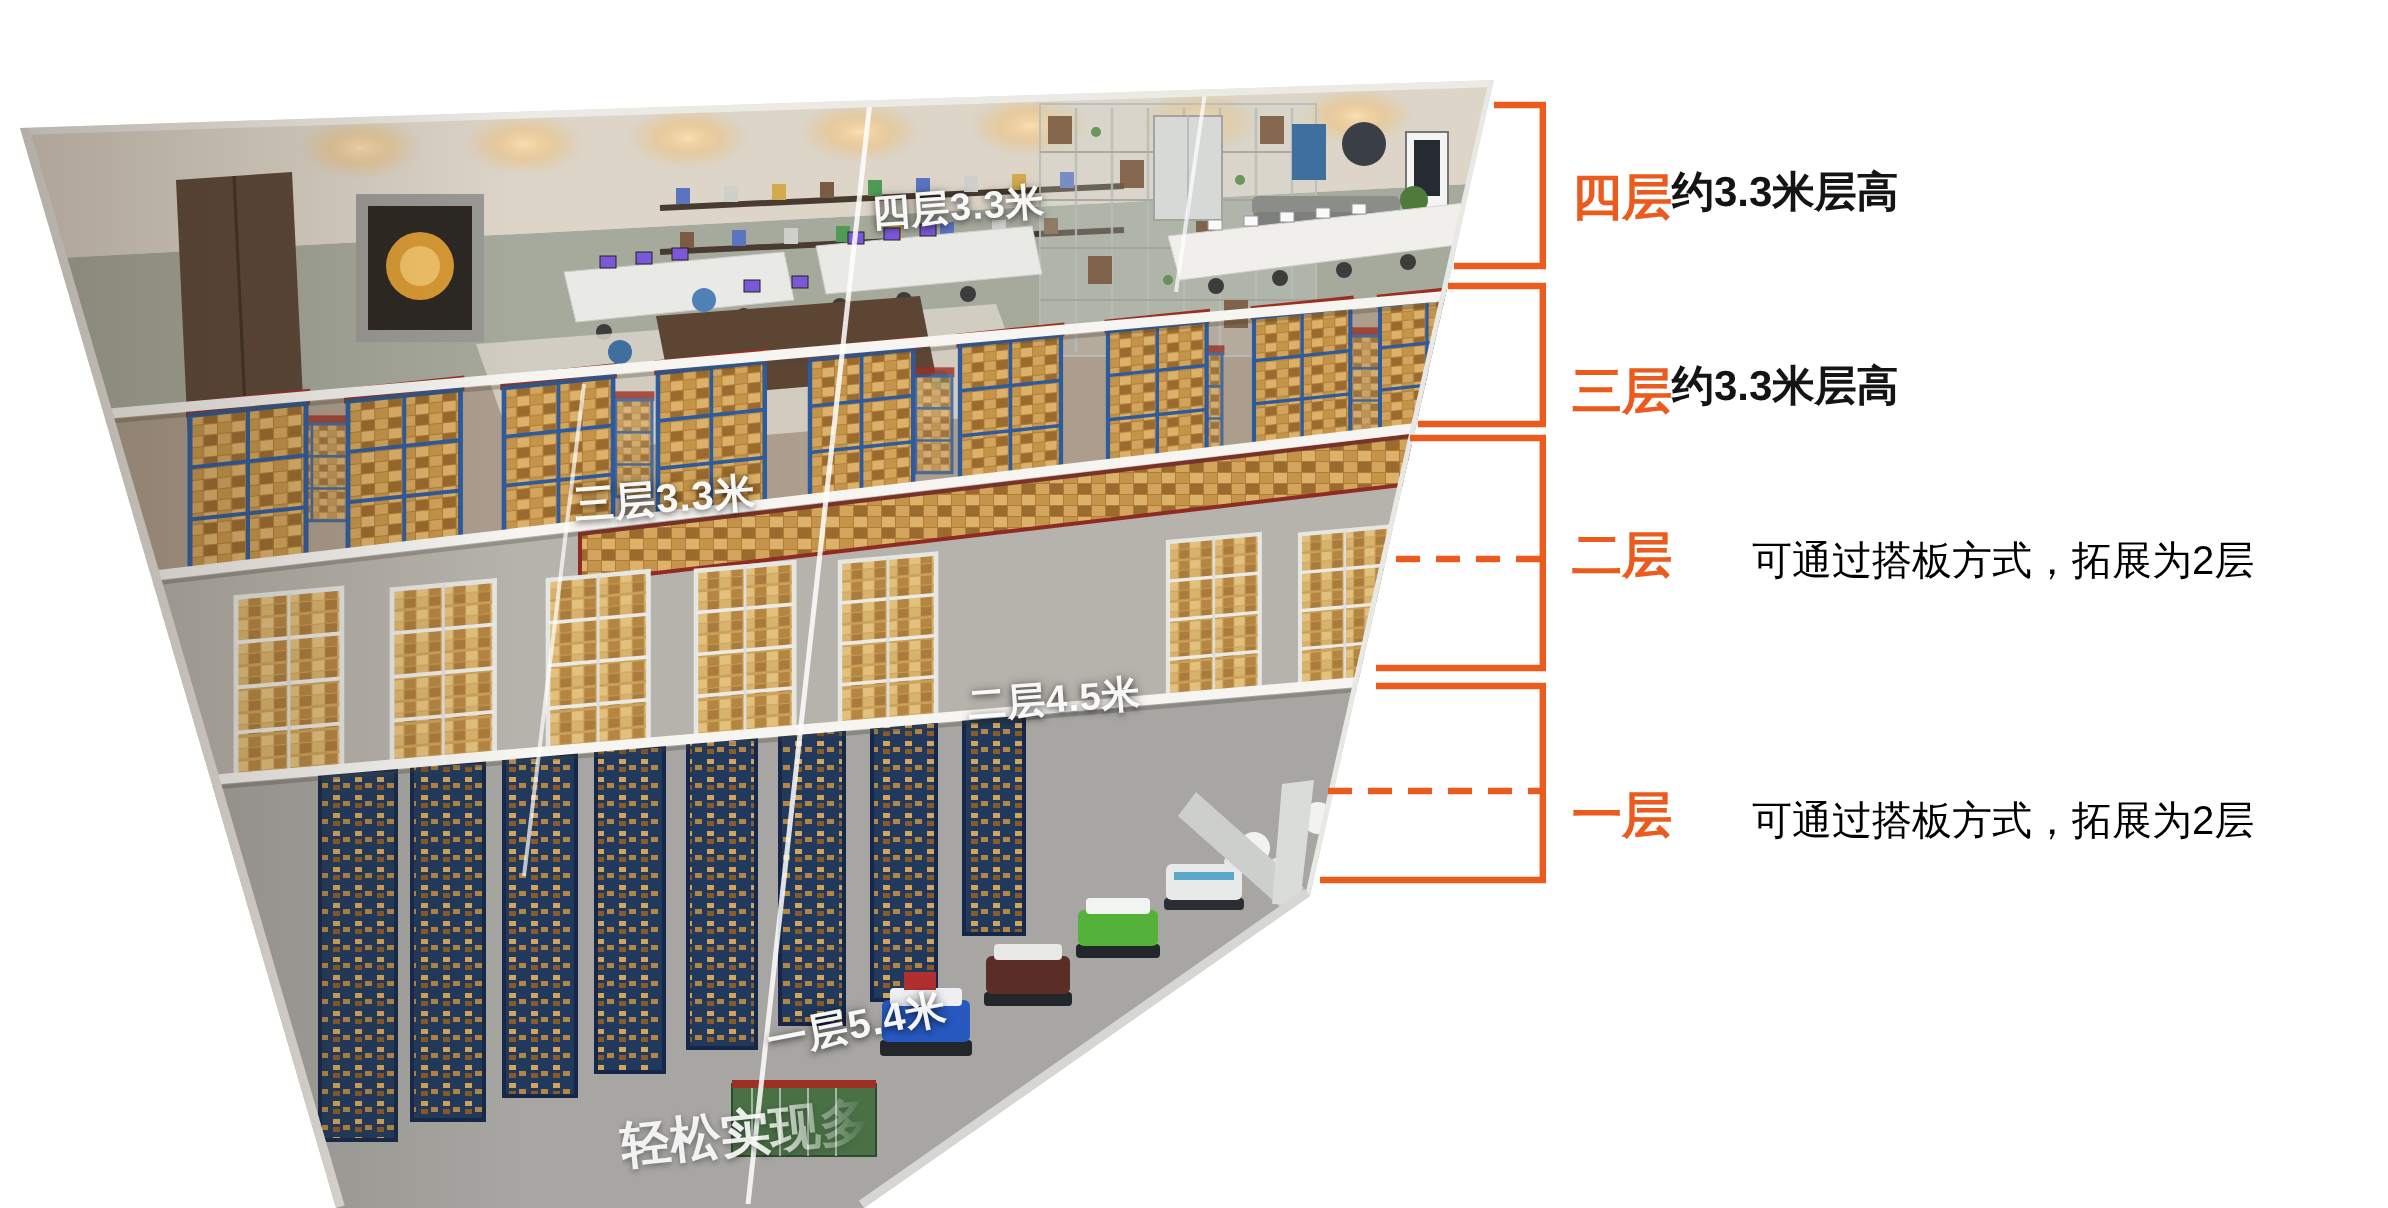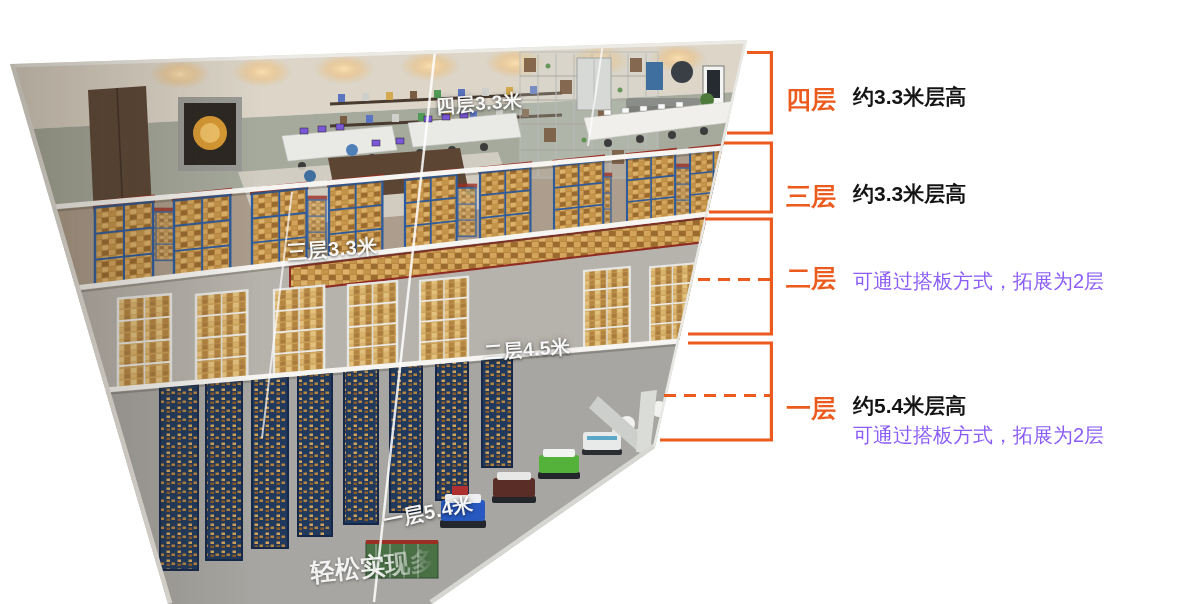--- a/index.html
+++ b/index.html
@@ -19,24 +19,24 @@
   .tag.f2{left:484px;top:337px;font-size:19px;transform:rotate(-4deg);}
   .tag.f1{left:383px;top:499px;font-size:20px;transform:rotate(-11deg);}
   .caption{
     position:absolute;left:310px;top:550px;font-size:25px;font-weight:bold;
     color:rgba(255,255,255,.9);transform:rotate(-6deg);
     text-shadow:0 1px 3px rgba(0,0,0,.4);white-space:nowrap;
     -webkit-mask-image:linear-gradient(90deg,#000 55%,rgba(0,0,0,0) 100%);
     mask-image:linear-gradient(90deg,#000 55%,rgba(0,0,0,0) 100%);
   }
   
-  .ann{position:absolute;left:786px;display:flex;gap:17px;align-items:flex-start;white-space:nowrap;}
+  .ann{position:absolute;left:786px;display:flex;align-items:flex-start;white-space:nowrap;}
   .ann .fl{color:#EC5B1E;font-size:25px;font-weight:bold;line-height:1.12;}
   .ann .desc{color:#141414;font-size:21px;font-weight:bold;line-height:1.12;}
-  .ann .note{color:#8b5cf6;font-size:20px;font-weight:400;line-height:1.15;margin-top:6px;}
+  .ann .note{color:#000000;font-size:20px;font-weight:400;line-height:1.15;margin-top:6px;margin-left:40px;}
   .ann.r0{top:85px;}
   .ann.r1{top:166px;margin-top:16px;}
   .ann.r2{top:264px;}
   .ann.r3{top:394px;}
 </style>
 </head>
 <body>
 
 <div class="stage">
 
@@ -351,18 +351,17 @@
   </div>
   <div class="ann r2">
     <span class="fl">二层</span>
     <div>
       <div class="note">可通过搭板方式，拓展为2层</div>
     </div>
   </div>
   <div class="ann r3">
     <span class="fl">一层</span>
     <div>
-      <div class="desc">约5.4米层高</div>
       <div class="note">可通过搭板方式，拓展为2层</div>
     </div>
   </div>
 
 </div>
 
 </body></html>

